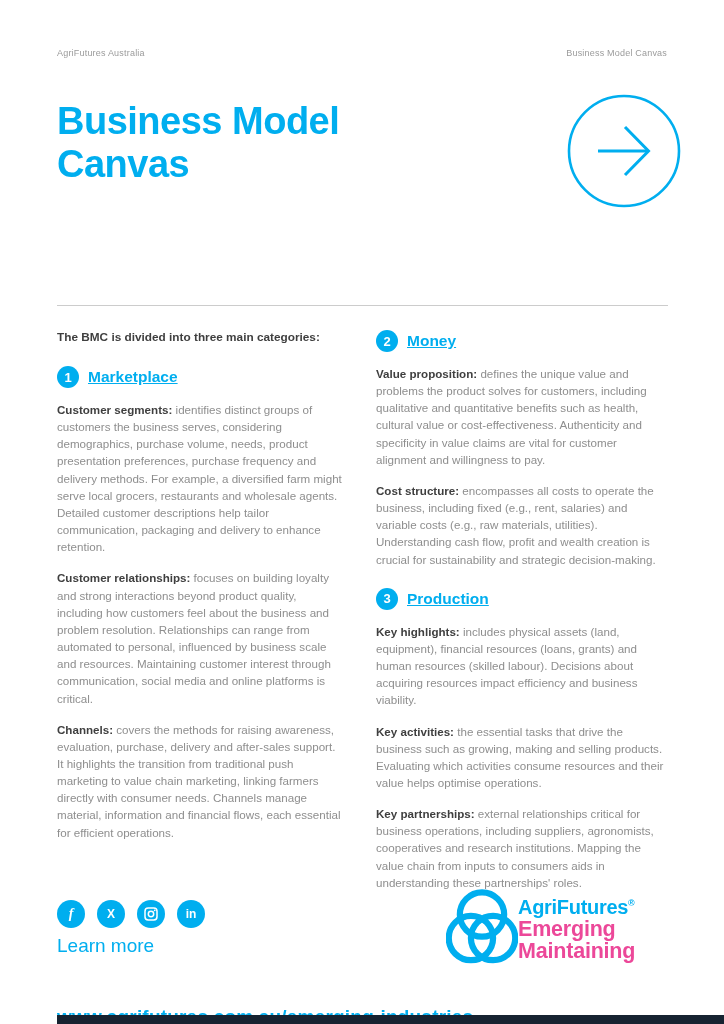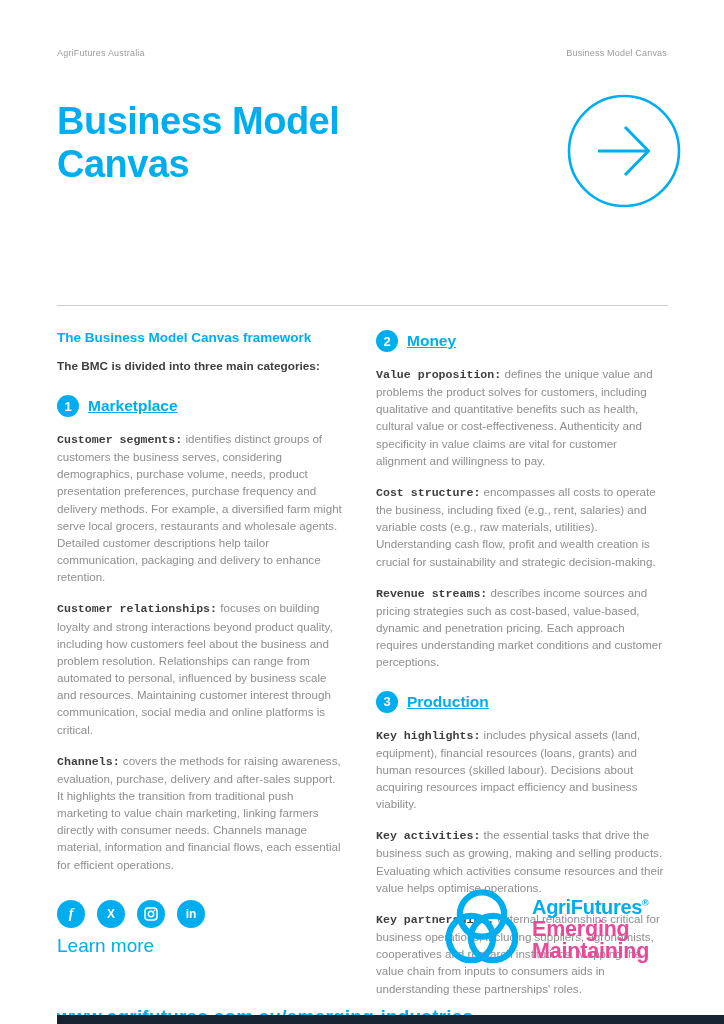--- a/index.html
+++ b/index.html
@@ -75,21 +75,21 @@
     flex: 0 0 auto;
   }
   .section-title {
     font-size: 15.5px; font-weight: 700; color: #00AEEF; text-decoration: underline;
   }
 
   p.item {
     font-size: 11.6px; line-height: 1.48; color: #8e8e8e;
     margin: 0 0 14px 0;
   }
-  p.item strong { color: #3f3f3f; font-weight: 700; font-family: Liberation Mono, monospace; }
+  p.item strong { color: #3f3f3f; font-weight: 700; }
 
   
   .social-row {
     position: absolute; left: 57px; top: 900px;
     display: flex; gap: 12px;
   }
   .social-btn {
     width: 28px; height: 28px; border-radius: 50%;
     background: #00AEEF; color: #ffffff;
     display: flex; align-items: center; justify-content: center;
@@ -103,21 +103,21 @@
   }
   .footer-url {
     position: absolute; left: 57px; top: 1006px;
     font-size: 19px; color: #00AEEF; font-weight: 600;
     letter-spacing: 0.2px; margin: 0; text-decoration: none;
     display: inline-block;
   }
 
   .logo {
     position: absolute; left: 446px; top: 888px;
-    display: flex; align-items: center; gap: 14px;
+    display: flex; align-items: center; 
   }
   .logo-mark { flex: 0 0 auto; }
   .logo-brand {
     font-size: 20px; font-weight: 700; color: #00AEEF;
     letter-spacing: -0.3px; line-height: 1.1;
   }
   .logo-brand sup { font-size: 9px; }
   .logo-program {
     font-size: 21.5px; font-weight: 600; color: #ec4899;
     line-height: 1.04; letter-spacing: -0.2px;
@@ -147,40 +147,38 @@
       <polyline points="58,33 81.5,57 58,81" stroke="#00AEEF" stroke-width="3" fill="none"></polyline>
     </svg>
   </div>
 
 
   <div class="divider"></div>
 
   <div class="columns">
 
     <div class="col-left">
-      <h2 class="framework-heading">The Business Model Canvas framework</h2>
       <p class="framework-sub">The BMC is divided into three main categories:</p>
 
       <div class="section-header">
         <span class="badge">1</span>
         <span class="section-title">Marketplace</span>
       </div>
       <p class="item"><strong>Customer segments:</strong> <span>identifies distinct groups of customers the business serves, considering demographics, purchase volume, needs, product presentation preferences, purchase frequency and delivery methods. For example, a diversified farm might serve local grocers, restaurants and wholesale agents. Detailed customer descriptions help tailor communication, packaging and delivery to enhance retention.</span></p>
       <p class="item"><strong>Customer relationships:</strong> <span>focuses on building loyalty and strong interactions beyond product quality, including how customers feel about the business and problem resolution. Relationships can range from automated to personal, influenced by business scale and resources. Maintaining customer interest through communication, social media and online platforms is critical.</span></p>
       <p class="item"><strong>Channels:</strong> <span>covers the methods for raising awareness, evaluation, purchase, delivery and after-sales support. It highlights the transition from traditional push marketing to value chain marketing, linking farmers directly with consumer needs. Channels manage material, information and financial flows, each essential for efficient operations.</span></p>
     </div>
 
     <div class="col-right">
       <div class="section-header first">
         <span class="badge">2</span>
         <span class="section-title">Money</span>
       </div>
       <p class="item"><strong>Value proposition:</strong> <span>defines the unique value and problems the product solves for customers, including qualitative and quantitative benefits such as health, cultural value or cost-effectiveness. Authenticity and specificity in value claims are vital for customer alignment and willingness to pay.</span></p>
       <p class="item"><strong>Cost structure:</strong> <span>encompasses all costs to operate the business, including fixed (e.g., rent, salaries) and variable costs (e.g., raw materials, utilities). Understanding cash flow, profit and wealth creation is crucial for sustainability and strategic decision-making.</span></p>
-      <p class="item"><strong>Revenue streams:</strong> <span>describes income sources and pricing strategies such as cost-based, value-based, dynamic and penetration pricing. Each approach requires understanding market conditions and customer perceptions.</span></p>
 
       <div class="section-header">
         <span class="badge">3</span>
         <span class="section-title">Production</span>
       </div>
       <p class="item"><strong>Key highlights:</strong> <span>includes physical assets (land, equipment), financial resources (loans, grants) and human resources (skilled labour). Decisions about acquiring resources impact efficiency and business viability.</span></p>
       <p class="item"><strong>Key activities:</strong> <span>the essential tasks that drive the business such as growing, making and selling products. Evaluating which activities consume resources and their value helps optimise operations.</span></p>
       <p class="item"><strong>Key partnerships:</strong> <span>external relationships critical for business operations, including suppliers, agronomists, cooperatives and research institutions. Mapping the value chain from inputs to consumers aids in understanding these partnerships' roles.</span></p>
     </div>
 

